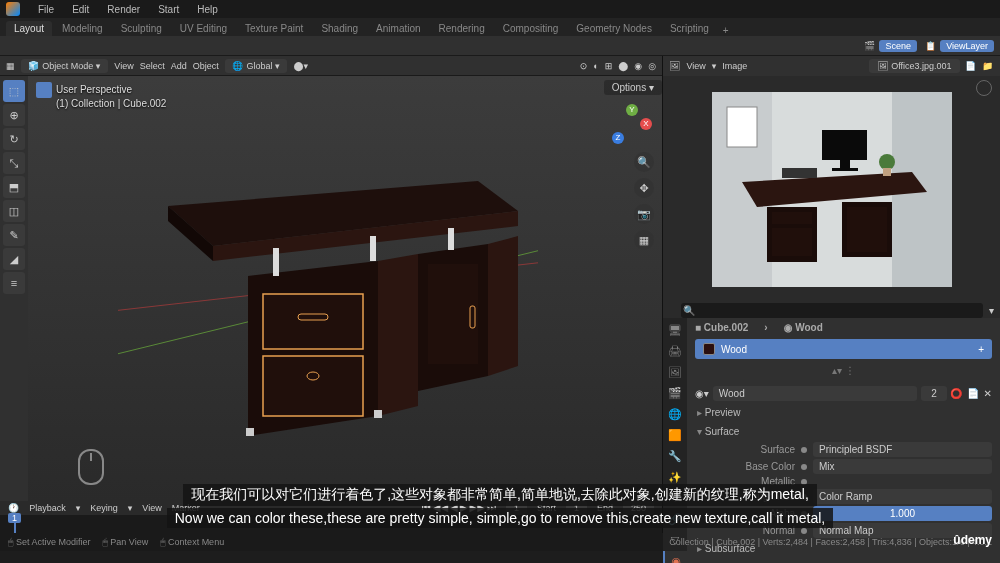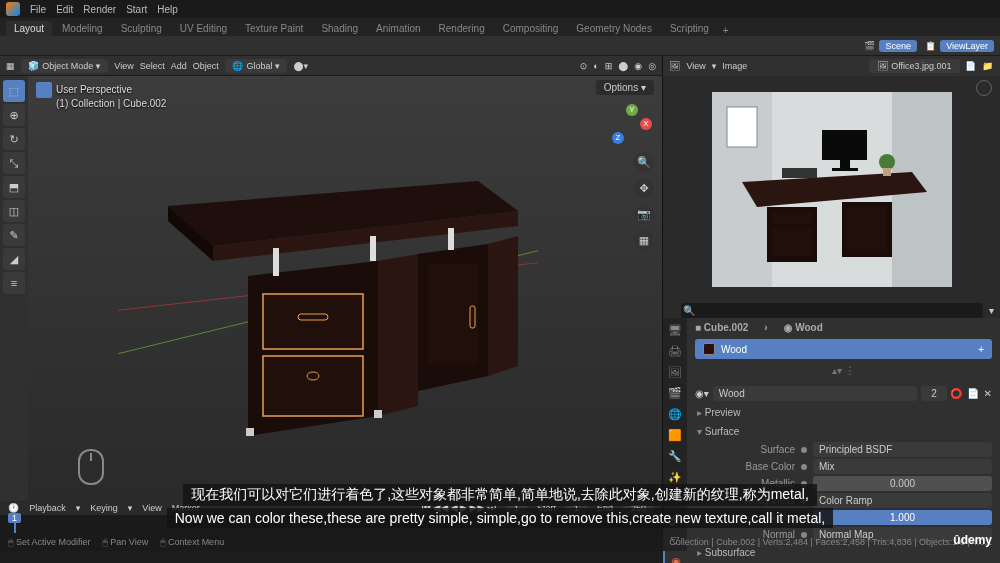--- a/index.html
+++ b/index.html
@@ -1,40 +1,40 @@
 <!DOCTYPE html>
 <html><head>
 <meta charset="utf-8">
 <style>
 * { margin:0; padding:0; box-sizing:border-box; font-family:-apple-system,BlinkMacSystemFont,"Segoe UI",sans-serif; }
 body { width:1000px; height:563px; background:#1d1d1d; color:#ccc; font-size:10px; overflow:hidden; position:relative; }
 .topbar { height:18px; background:#1a1a1a; display:flex; align-items:center; padding:0 6px; gap:10px; font-size:10px; }
 .topbar .logo { width:14px; height:14px; background:linear-gradient(135deg,#ff7e00,#0088ff); border-radius:3px; }
-.topbar .menu-item { cursor:pointer; color:#bbb; }
+.topbar .menu-item { cursor:pointer; color:#bbb;margin-left:8px; }
 .tabrow { height:18px; background:#232323; display:flex; align-items:flex-end; padding:0 6px; gap:2px; font-size:10px; }
 .tabrow .tab { padding:2px 8px; color:#888; cursor:pointer; }
 .tabrow .tab.active { background:#2d2d2d; border-radius:3px 3px 0 0; color:#ddd; }
 .tabrow .plus { color:#888; margin-left:4px; }
 .headerstrip { height:20px; background:#303030; display:flex; align-items:center; justify-content:space-between; padding:0 6px; font-size:9px; color:#aaa; border-bottom:1px solid #1a1a1a; }
 .headerstrip .left, .headerstrip .right { display:flex; gap:8px; align-items:center; }
 .headerstrip .seg { display:flex; gap:4px; align-items:center; }
 .bluebox { background:#5680c2; color:#fff; padding:1px 6px; border-radius:3px; }
 .mainrow { display:flex; height:477px; }
 .leftcol { width:662px; display:flex; flex-direction:column; }
 .vp-header { height:20px; background:#303030; display:flex; align-items:center; justify-content:space-between; padding:0 6px; font-size:9px; border-bottom:1px solid #1a1a1a;}
 .vp-header .left, .vp-header .right { display:flex; gap:6px; align-items:center;}
 .pill { background:#3a3a3a; padding:2px 8px; border-radius:3px; }
 .vp-area { flex:1; position:relative; display:flex; }
 .toolbar-l { width:28px; background:#303030; display:flex; flex-direction:column; gap:2px; padding:4px 2px; align-items:center;}
 .toolbar-l .tbtn { width:22px; height:22px; background:#3a3a3a; border-radius:3px; display:flex; align-items:center; justify-content:center; font-size:11px; cursor:pointer;}
 .toolbar-l .tbtn.active { background:#5680c2; }
 .viewport { flex:1; background:linear-gradient(#3c3c3c,#2a2a2a); position:relative; overflow:hidden; }
 .viewport .info { position:absolute; top:6px; left:8px; font-size:10px; color:#ddd; text-shadow:0 1px 2px #000; }
 .viewport .info .cube { width:16px; height:16px; background:#5680c2; border-radius:2px; display:inline-block; vertical-align:middle; margin-right:4px;}
-.viewport .options { position:absolute; top:4px; right:8px; background:rgba(40,40,40,.8); padding:2px 8px; border-radius:3px; font-size:10px;margin-left:14px;}
+.viewport .options { position:absolute; top:4px; right:0; background:rgba(40,40,40,.8); padding:2px 8px; border-radius:3px; font-size:10px;margin-left:14px;}
 .gizmo { position:absolute; top:28px; right:10px; width:40px; height:40px; }
 .gizmo .ball { position:absolute; width:12px; height:12px; border-radius:50%; font-size:8px; text-align:center; line-height:12px; color:#fff;}
 .gizmo .x{ background:#e54d4d; right:0; top:14px;}
 .gizmo .y{ background:#6fae44; left:14px; top:0;}
 .gizmo .z{ background:#3a7de0; left:0; top:28px;}
 .vp-icons { position:absolute; right:8px; top:76px; display:flex; flex-direction:column; gap:6px;}
 .vp-icons div { width:20px; height:20px; background:rgba(50,50,50,.7); border-radius:50%; display:flex; align-items:center; justify-content:center; font-size:11px;}
 .desk-render { position:absolute; left:90px; top:60px; width:420px; height:310px; }
 .desk-render svg { width:100%; height:100%; }
 .mousehint { position:absolute; bottom:16px; left:50px; width:26px; height:36px; border:2px solid #888; border-radius:12px;}
@@ -316,21 +316,20 @@
               <div class="val ">Principled BSDF</div>
             </div>
             <div class="proprow">
               <div class="lbl">Base Color</div>
               <div class="dot"></div>
               <div class="val ">Mix</div>
             </div>
             <div class="proprow">
               <div class="lbl">Metallic</div>
               <div class="dot"></div>
-              <div class="val num">0.000</div>
             </div>
             <div class="proprow">
               <div class="lbl">Roughness</div>
               <div class="dot"></div>
               <div class="val ">Color Ramp</div>
             </div>
             <div class="proprow">
               <div class="lbl">Alpha</div>
               <div class="dot"></div>
               <div class="val blue">1.000</div>

